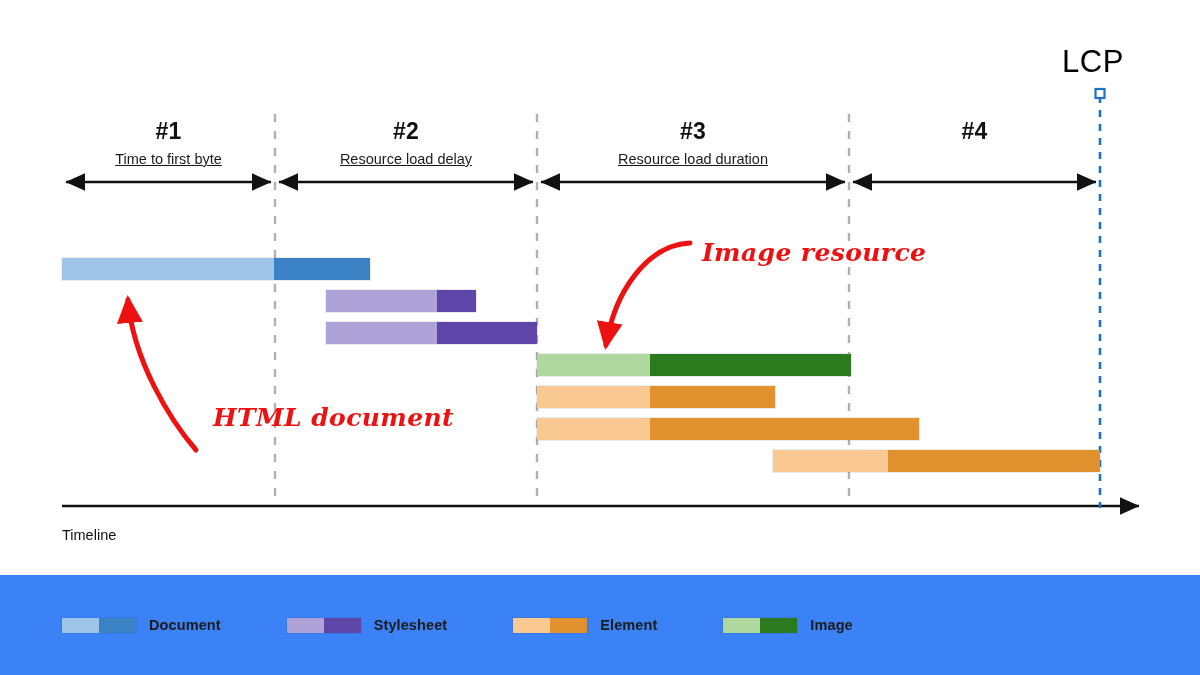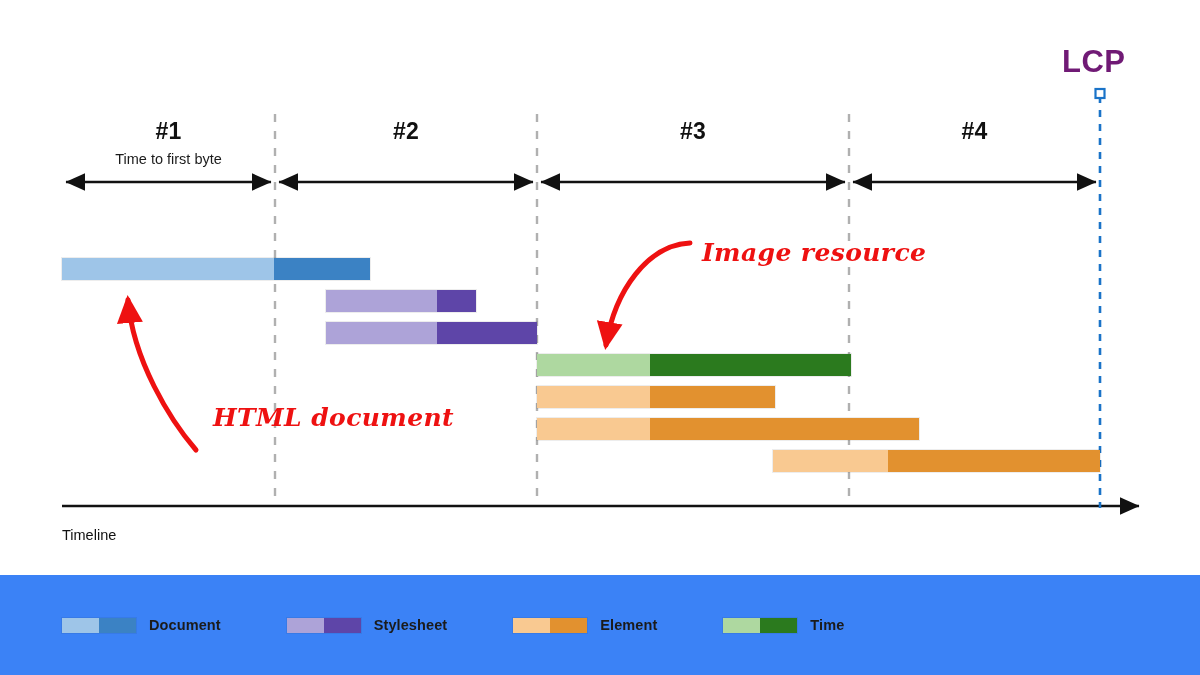--- a/index.html
+++ b/index.html
@@ -24,60 +24,62 @@
   }
   .legend-item{display:flex;align-items:center;margin-right:66px;}
   .legend-swatch{display:flex;width:74px;height:15px;margin-right:13px;
       box-shadow:0 0 0 1px rgba(0,0,0,0.06);}
   .legend-swatch i{display:block;width:50%;height:100%;}
   .legend-label{font-size:14.5px;font-weight:bold;color:#1b1b1b;letter-spacing:.1px;}
 
   
   .phase{position:absolute;text-align:center;}
   .phase .num{font-size:23px;font-weight:bold;color:#111;line-height:26px;letter-spacing:.3px;}
-  .phase .name{font-size:14.5px;color:#1b1b1b;line-height:20px;margin-top:5px;}
+  .phase .name{font-size:14.5px;color:#1b1b1b;line-height:20px;margin-top:5px;text-decoration:underline;}
 
   
   svg.overlay{position:absolute;left:0;top:0;width:1200px;height:675px;overflow:visible;}
 
   
   .bar{position:absolute;height:22px;display:flex;box-shadow:0 0 0 1px rgba(0,0,0,0.07);}
   .bar .seg{height:100%;}
 
   
   .ann{
     position:absolute;color:#ee1111;
     font-family:"DejaVu Serif",serif;
     font-style:italic;font-weight:bold;
     font-size:25px;letter-spacing:.4px;white-space:nowrap;
   }
 
   
   .lcp-label{
-    position:absolute;font-size:31px;font-weight:bold;color:#701a75;
+    position:absolute;font-size:31px;font-weight:normal;color:#000000;
     letter-spacing:.5px;
   }
   .timeline-label{
     position:absolute;font-size:14.5px;font-weight:normal;color:#111;
   }
 </style>
 </head>
 <body>
 
 <div id="stage">
 
   <div class="phase" id="phase0" style="left: 62px; width: 213px; top: 118px;">
     <div class="num">#1</div>
     <div class="name">Time to first byte</div>
   </div>
   <div class="phase" id="phase1" style="left: 275px; width: 262px; top: 118px;">
     <div class="num">#2</div>
+    <div class="name">Resource load delay</div>
   </div>
   <div class="phase" id="phase2" style="left: 537px; width: 312px; top: 118px;">
     <div class="num">#3</div>
+    <div class="name">Resource load duration</div>
   </div>
   <div class="phase" id="phase3" style="left: 849px; width: 251px; top: 118px;">
     <div class="num">#4</div>
   </div>
 
   <div class="lcp-label" id="lcpLabel" style="left: 1062px; top: 44px;">LCP</div>
 
   <svg class="overlay" viewBox="0 0 1200 675">
     <defs>
       <marker id="ah" markerWidth="9" markerHeight="9" refX="7.4" refY="3.4" orient="auto" markerUnits="strokeWidth">
@@ -168,18 +170,18 @@
             <i style="background: rgb(249, 201, 145);"></i>
             <i style="background: rgb(226, 145, 47);"></i>
           </div>
           <span class="legend-label">Element</span>
         </div>
         <div class="legend-item">
           <div class="legend-swatch">
             <i style="background: rgb(174, 216, 160);"></i>
             <i style="background: rgb(43, 122, 30);"></i>
           </div>
-          <span class="legend-label">Time</span>
+          <span class="legend-label">Image</span>
         </div>
       </div>
   </div>
 
 </div>
 
 </body></html>

